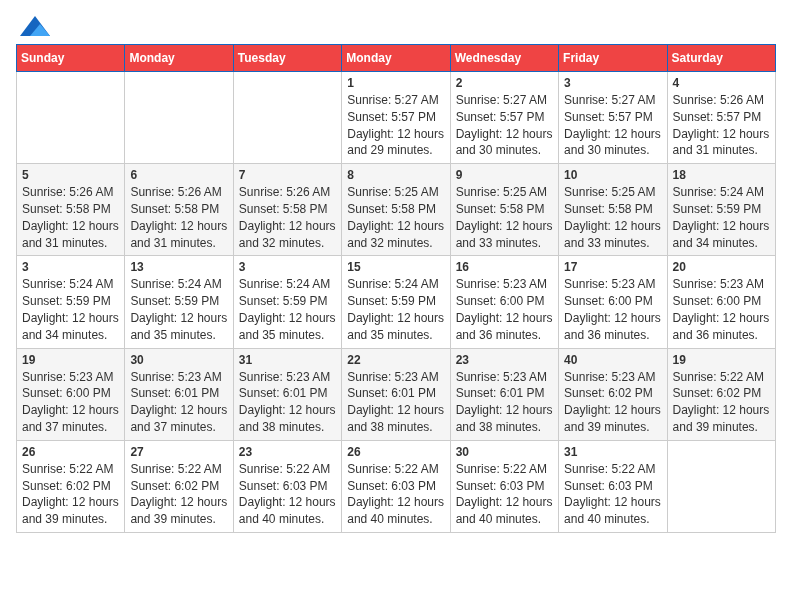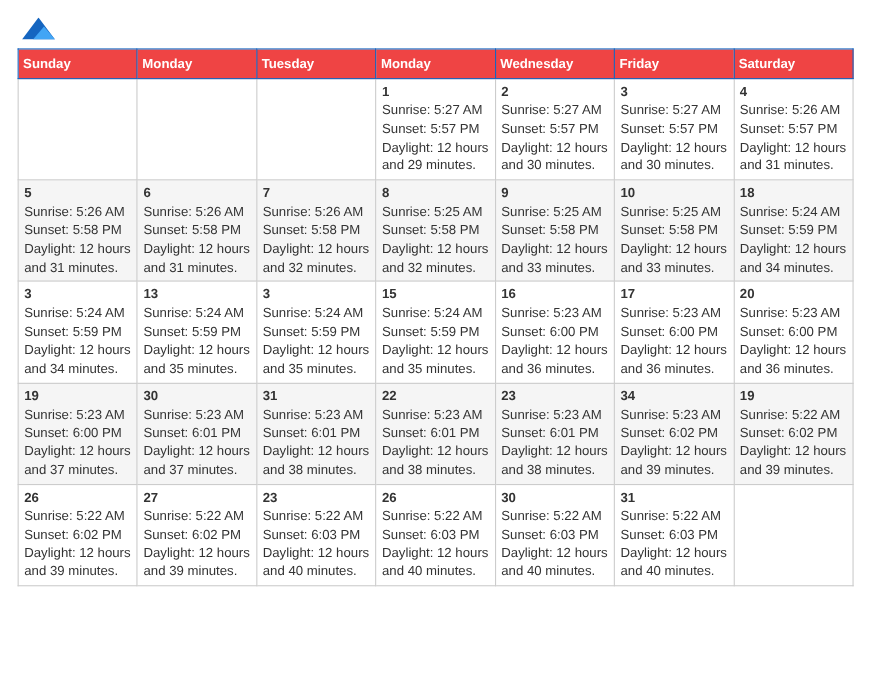--- a/index.html
+++ b/index.html
@@ -290,21 +290,21 @@
 and 38 minutes.</div>
         </td>
         <td>
           <span class="day-number">23</span>
           <div class="day-info" style="white-space: pre-line;">Sunrise: 5:23 AM
 Sunset: 6:01 PM
 Daylight: 12 hours
 and 38 minutes.</div>
         </td>
         <td>
-          <span class="day-number">34</span>
+          <span class="day-number">40</span>
           <div class="day-info" style="white-space: pre-line;">Sunrise: 5:23 AM
 Sunset: 6:02 PM
 Daylight: 12 hours
 and 39 minutes.</div>
         </td>
         <td>
           <span class="day-number">19</span>
           <div class="day-info" style="white-space: pre-line;">Sunrise: 5:22 AM
 Sunset: 6:02 PM
 Daylight: 12 hours

